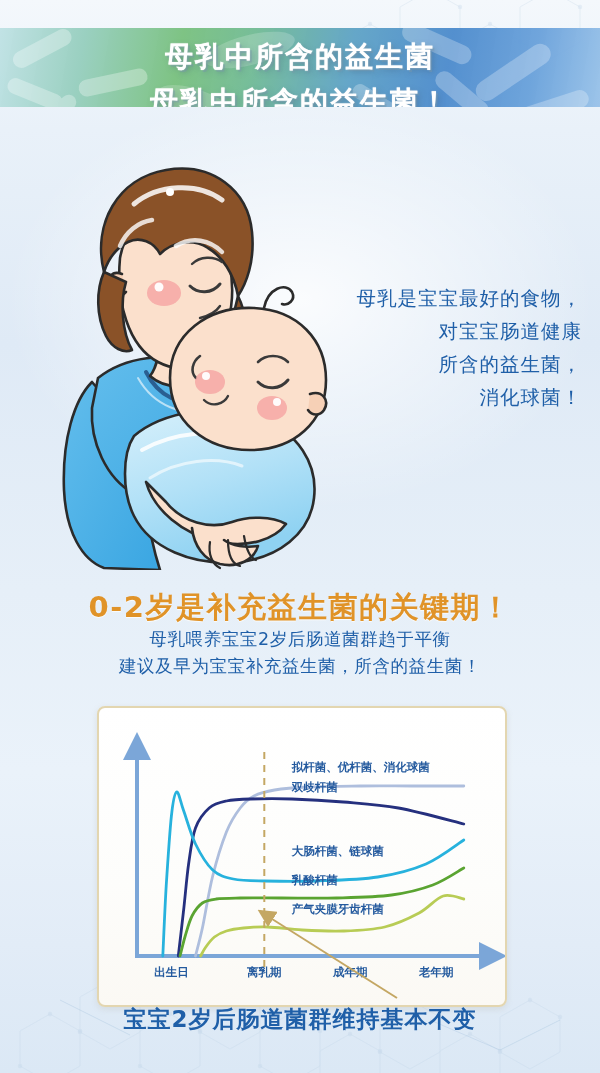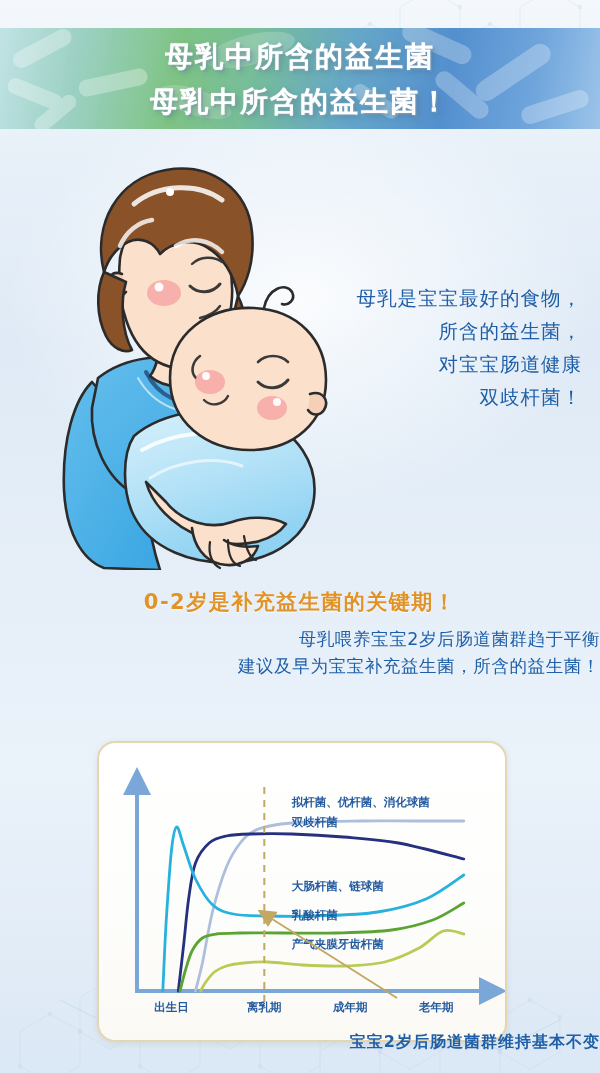--- a/index.html
+++ b/index.html
@@ -12,21 +12,21 @@
     position:absolute;inset:0;width:600px;height:1073px;overflow:hidden;
     background:
       radial-gradient(ellipse 420px 300px at 50% 300px, rgba(255,255,255,.85) 0%, rgba(255,255,255,0) 70%),
       linear-gradient(180deg,#f4f8fc 0%,#e9f1f9 12%,#dfeaf6 32%,#e6eff8 55%,#eaf2fa 72%,#e2ecf7 88%,#dbe8f5 100%);
   }
   
   .bg-svg{position:absolute;inset:0;width:600px;height:1073px;pointer-events:none;}
 
   
   .banner{
-    position:absolute;left:0;top:28px;width:600px;height:101px;
+    position:absolute;left:0;top:28px;width:600px;height:79px;
     background:
       linear-gradient(100deg,
         rgba(190,225,228,.95) 0%,
         rgba(150,206,190,.96) 14%,
         rgba(122,193,128,.97) 30%,
         rgba(112,186,148,.95) 42%,
         rgba(95,163,198,.96) 58%,
         rgba(78,140,205,.97) 74%,
         rgba(104,160,218,.95) 88%,
         rgba(150,192,232,.93) 100%);
@@ -51,44 +51,43 @@
   .lead{
     position:absolute;left:310px;top:282px;width:272px;
     text-align:right;color:#1f5fa8;font-size:19.5px;line-height:33px;
     font-weight:500;letter-spacing:1px;
   }
   .lead div{white-space:nowrap;}
 
   
   .sec-title{
     position:absolute;left:0;right:0;top:588px;text-align:center;
-    color:#e09328;font-size:21px;font-weight:bold;letter-spacing:1.5px;
+    color:#e09328;font-size:29px;font-weight:bold;letter-spacing:1.5px;
     text-shadow:0 1px 1px rgba(255,255,255,.8);
   }
   .sec-sub{
     position:absolute;left:0;right:0;top:626px;text-align:center;
     color:#1f5fa8;font-size:17.5px;line-height:27px;font-weight:500;letter-spacing:.6px;
   }
-  .sec-sub div{white-space:nowrap;text-align:right;}
+  .sec-sub div{white-space:nowrap;}
 
   
   .chart-card{
     position:absolute;left:97px;top:706px;width:406px;height:297px;
-    border:2px solid #e3d6b0;border-radius:18px;
+    border:2px solid #e3d6b0;border-radius:8px;
     background:linear-gradient(180deg,#ffffff 0%,#fdfdfb 60%,#fbf9f4 100%);
     box-shadow:0 2px 6px rgba(160,150,120,.18);
     overflow:hidden;
-    margin-top:35px;
   }
   .chart-svg{position:absolute;left:0;top:0;}
 
   
   .caption{
-    position:absolute;left:0;right:0;top:1004px;text-align:right;
-    color:#1f5fa8;font-size:16px;font-weight:bold;letter-spacing:1px;margin-top:28px;
+    position:absolute;left:0;right:0;top:1004px;text-align:center;
+    color:#1f5fa8;font-size:23px;font-weight:bold;letter-spacing:1px;
   }
   
   .c-lbl{font-family:"DejaVu Sans","Liberation Sans",sans-serif;font-size:11.5px;fill:#245a9e;font-weight:600;}
   .c-ax{font-family:"DejaVu Sans","Liberation Sans",sans-serif;font-size:11.5px;fill:#245a9e;font-weight:700;}
 </style>
 </head>
 <body>
 
 <div id="page">
 
@@ -221,23 +220,23 @@
       <path d="M150 378 C152 396 162 410 178 414 C196 418 212 410 216 396
                C204 398 190 396 182 390" fill="#fbe0cc"></path>
       <path d="M168 392 C166 404 170 414 178 418" fill="none" stroke="#2b2b2b" stroke-width="2.2"></path>
       <path d="M186 390 C186 404 190 414 198 416" fill="none" stroke="#2b2b2b" stroke-width="2.2"></path>
       <path d="M202 386 C204 398 208 408 214 410" fill="none" stroke="#2b2b2b" stroke-width="2.2"></path>
     </g>
   </svg>
 
   <div class="lead">
     <div>母乳是宝宝最好的食物，</div>
+    <div>对宝宝肠道健康</div>
     <div>所含的益生菌，</div>
-    <div>对宝宝肠道健康</div>
-    <div>双歧杆菌！</div>
+    <div>消化球菌！</div>
   </div>
 
   <div class="sec-title">0-2岁是补充益生菌的关键期！</div>
   <div class="sec-sub">
     <div>母乳喂养宝宝2岁后肠道菌群趋于平衡</div>
     <div>建议及早为宝宝补充益生菌，所含的益生菌！</div>
   </div>
 
   <div class="chart-card">
     <svg class="chart-svg" id="chart" width="406" height="297" viewBox="0 0 406 297" xmlns="http://www.w3.org/2000/svg">

